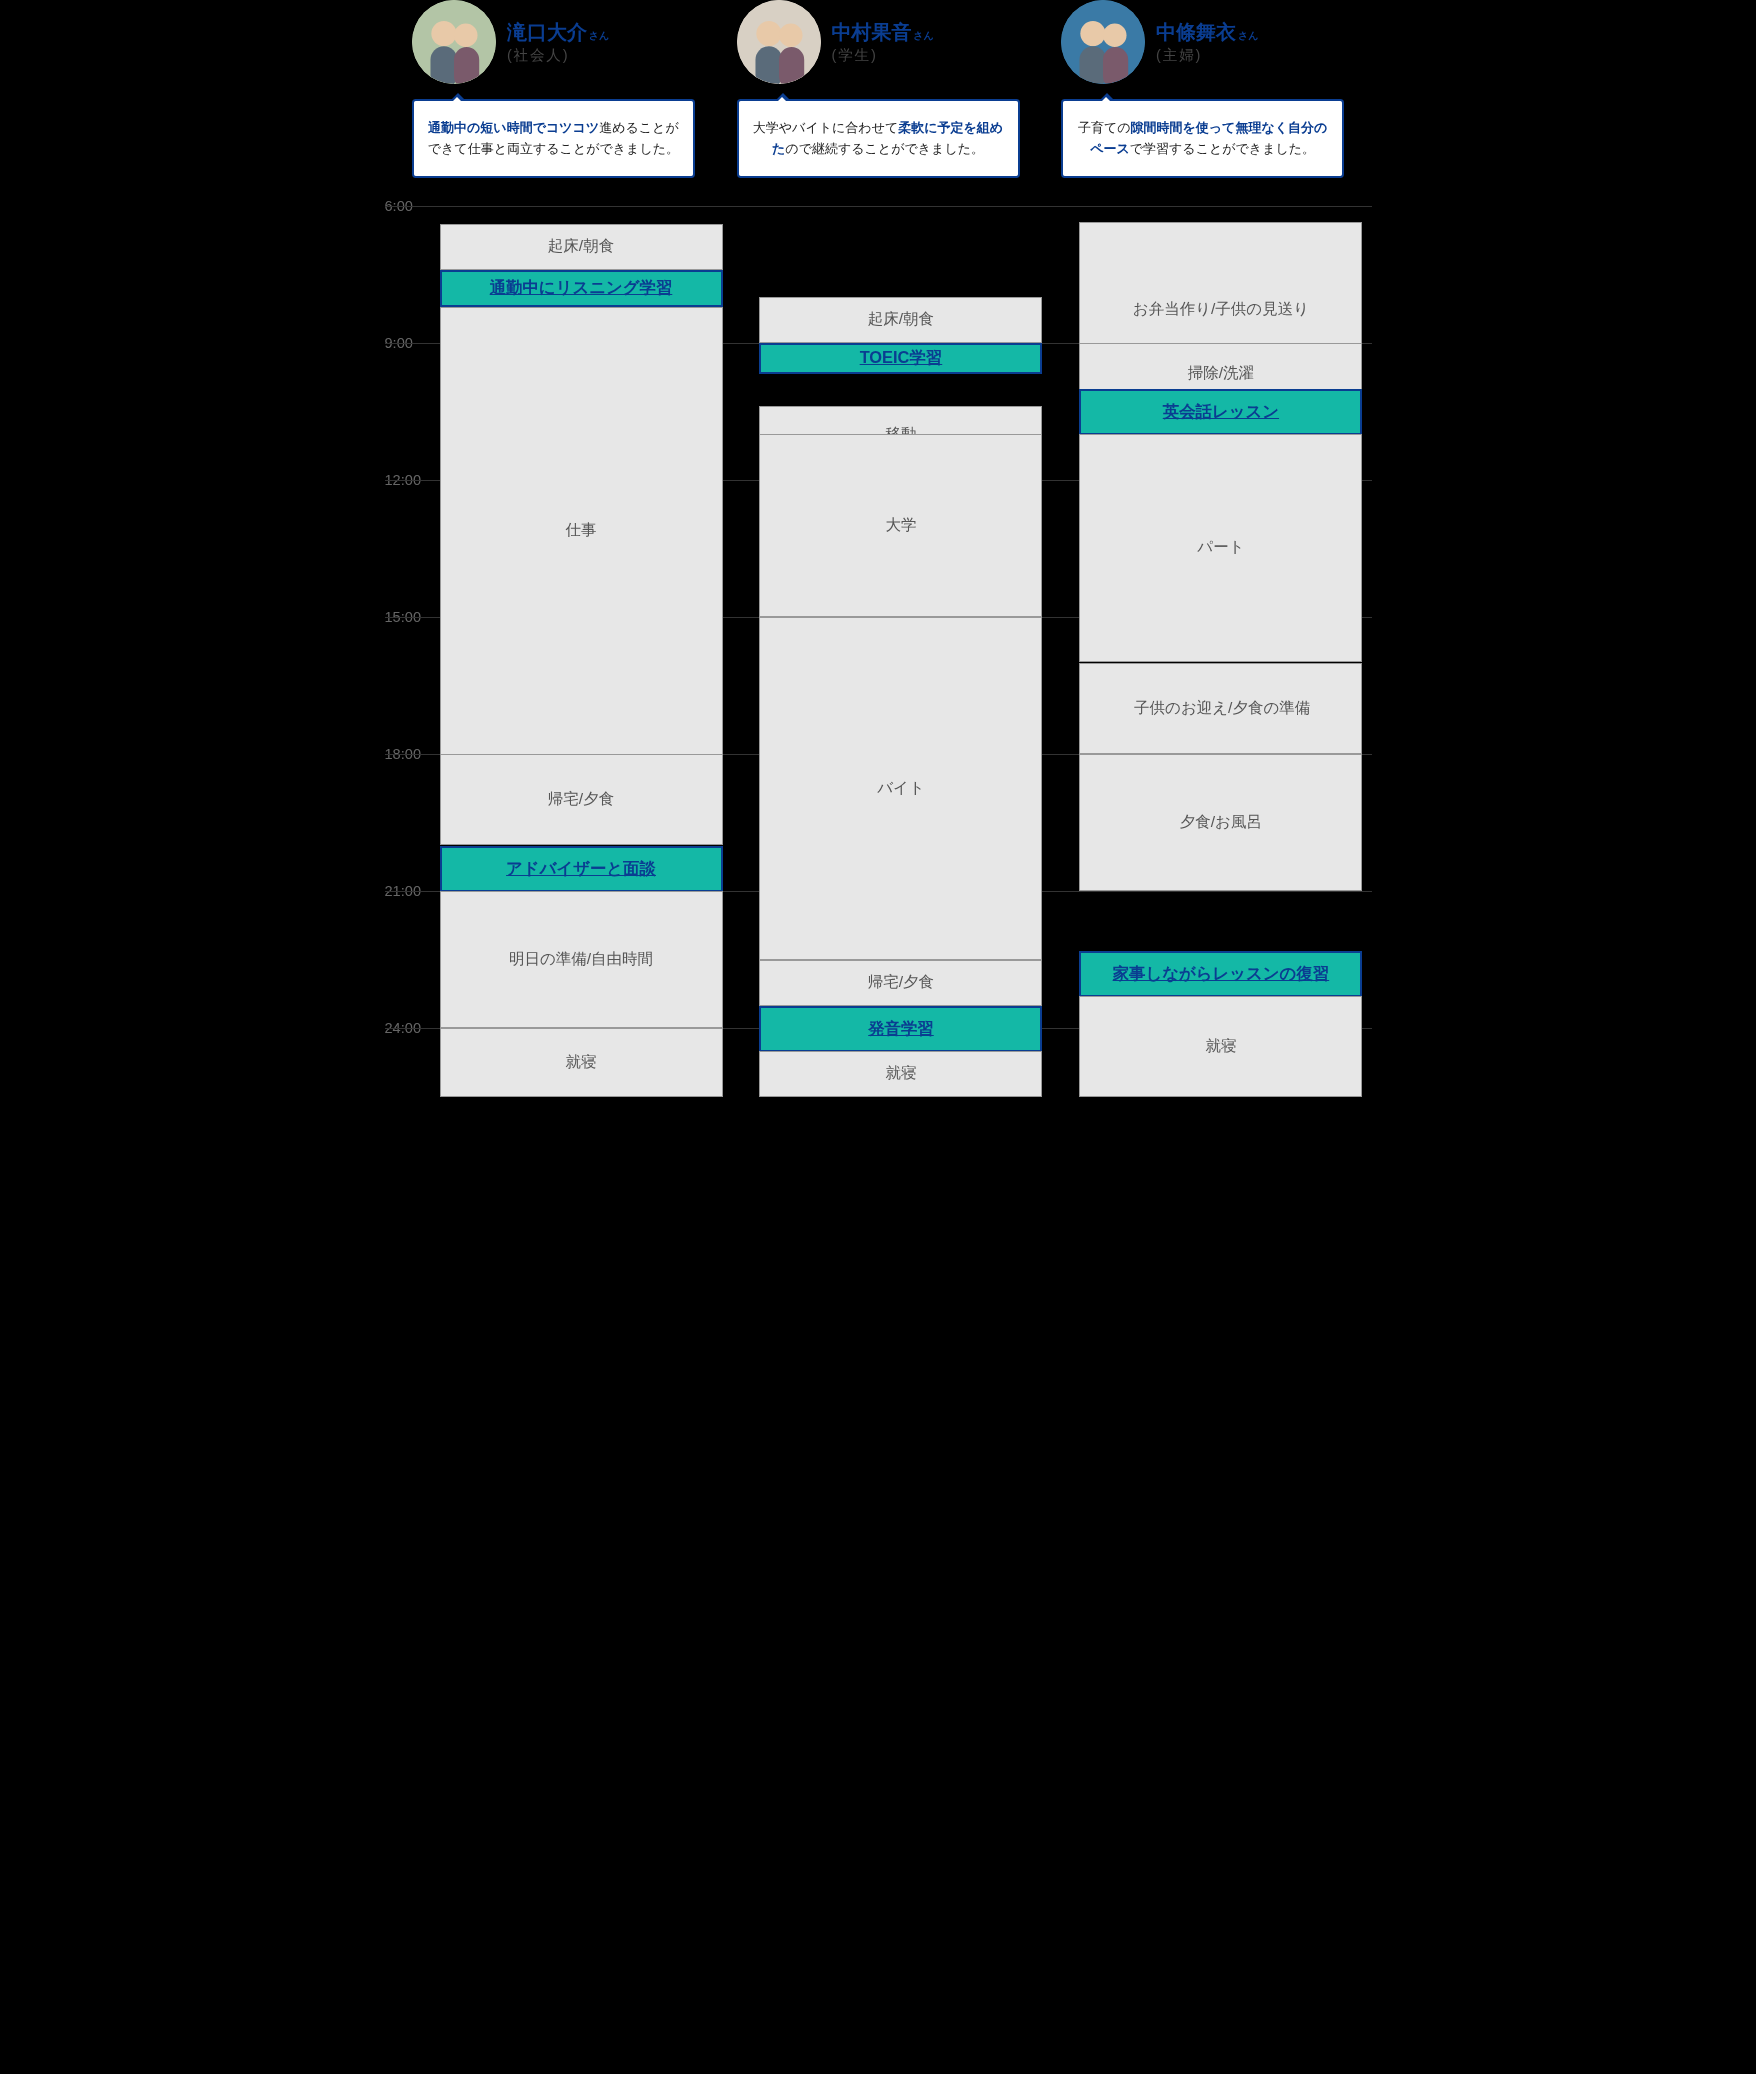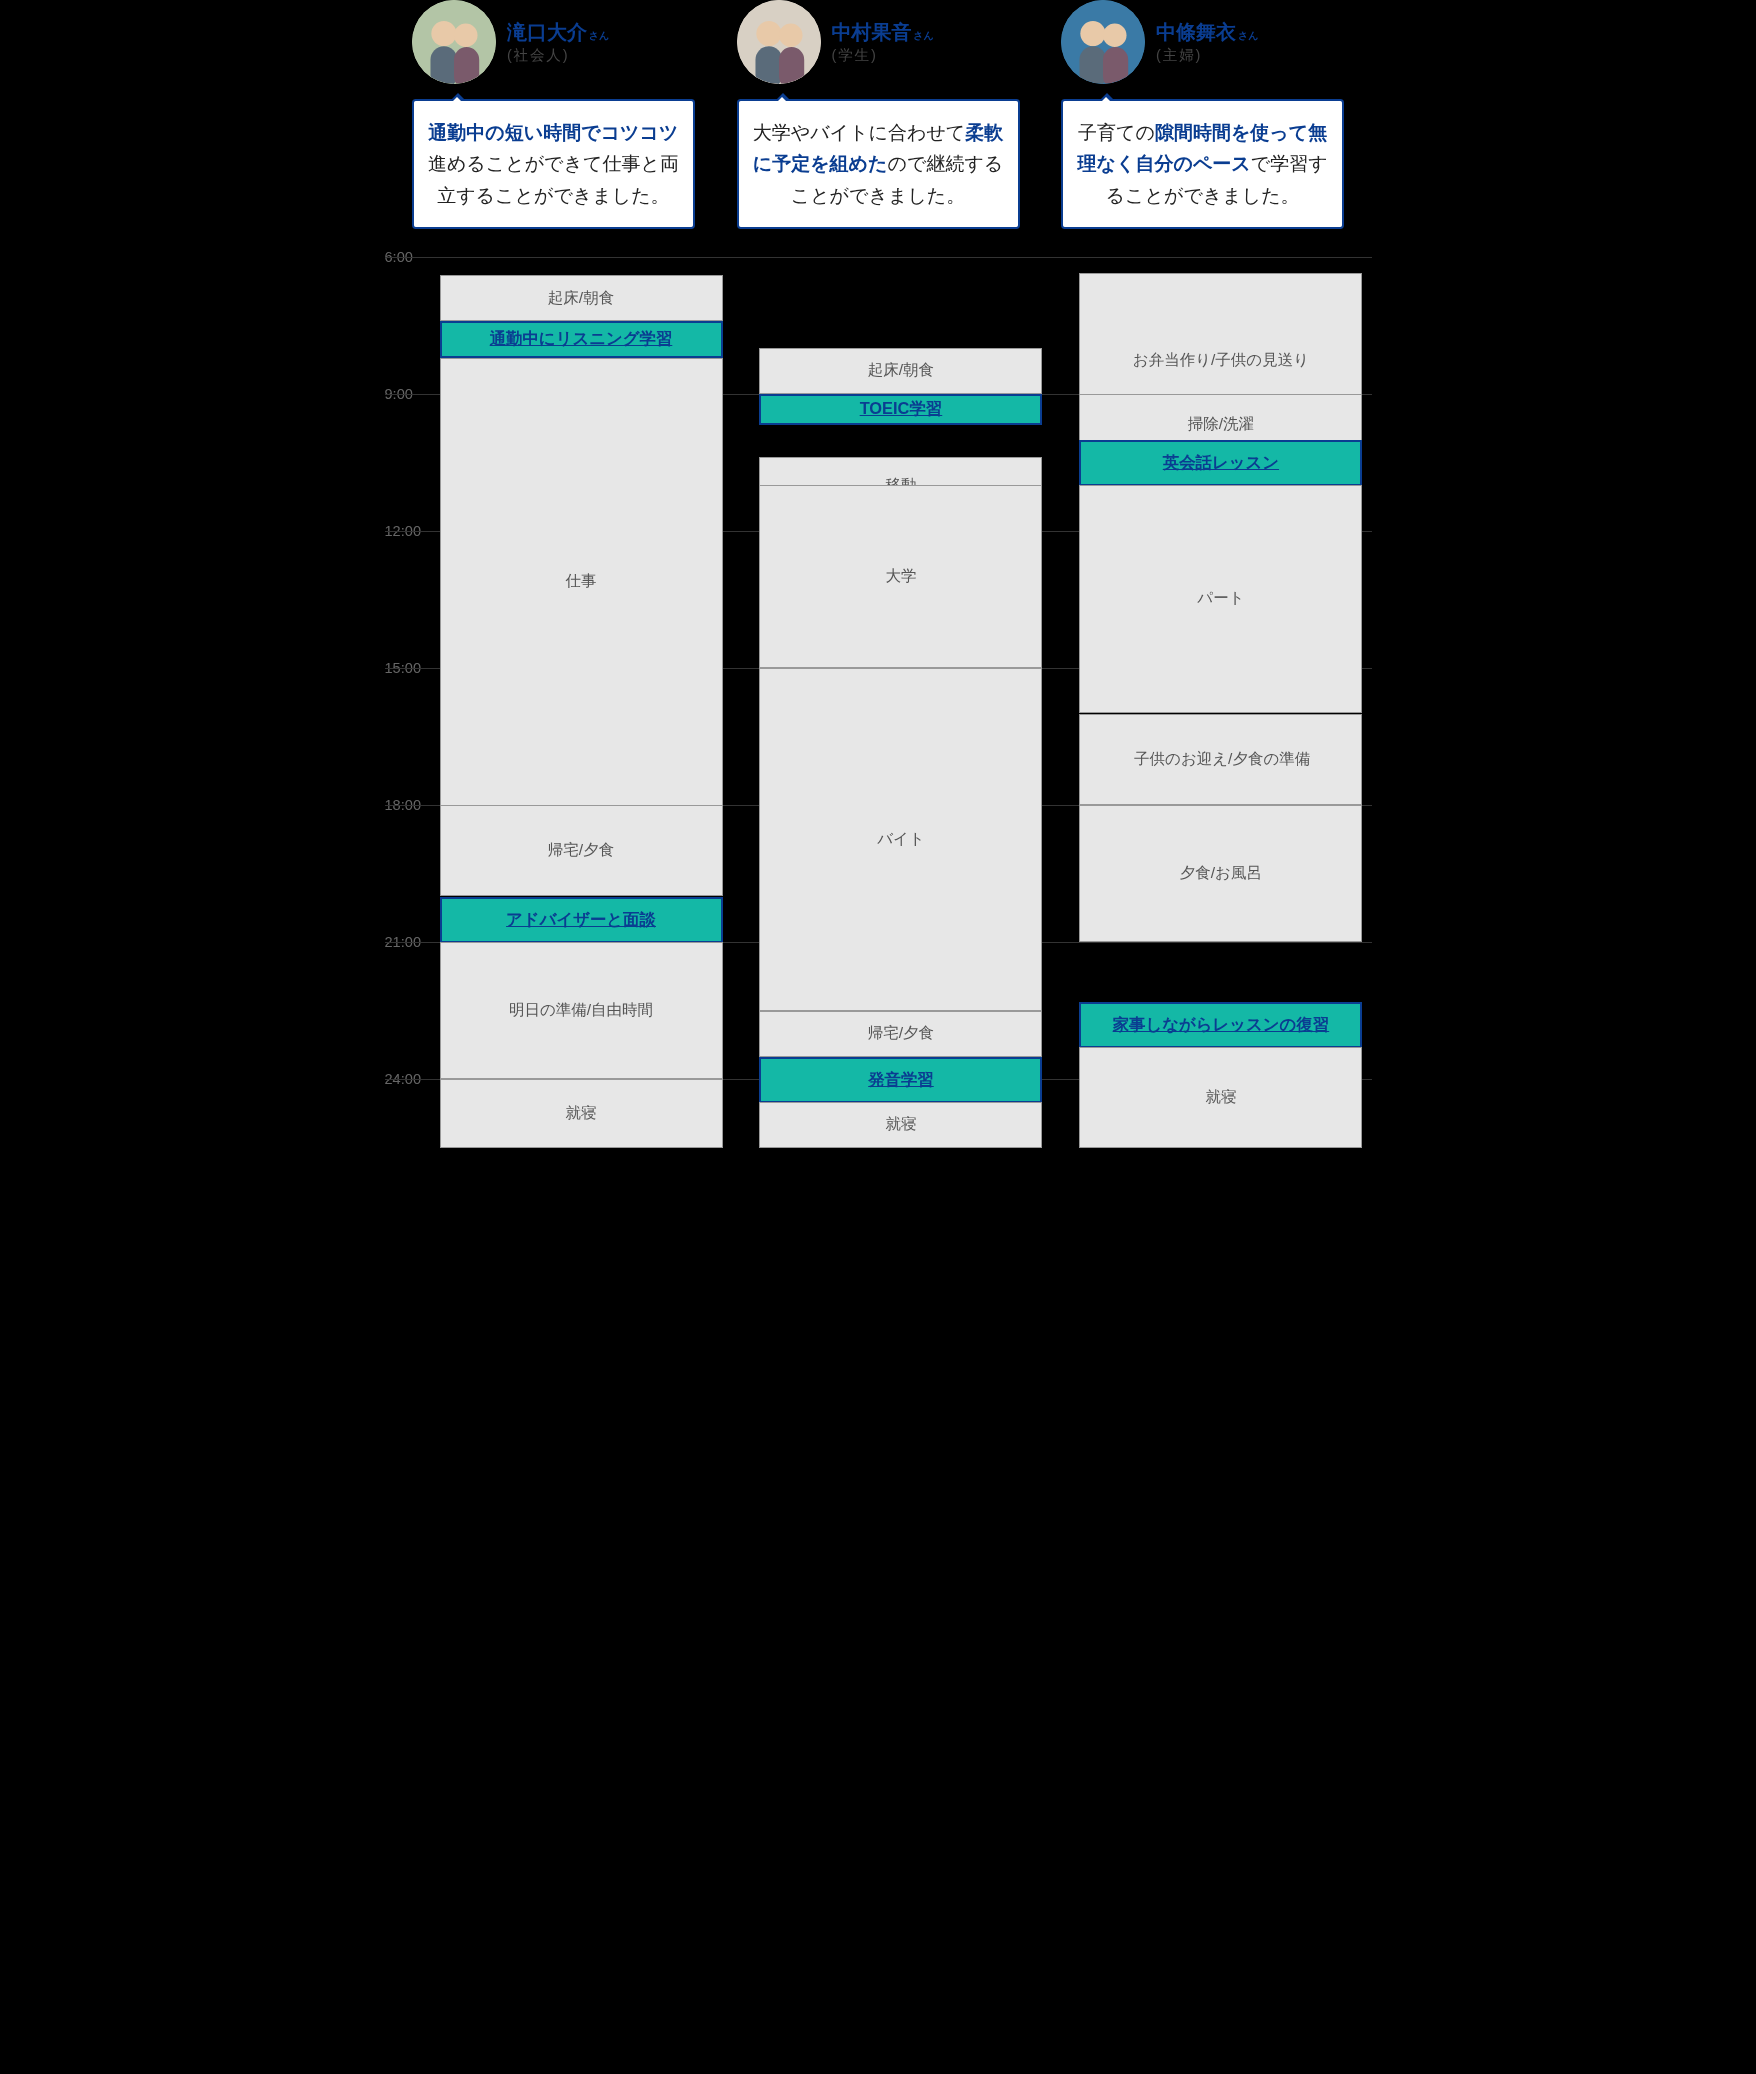--- a/index.html
+++ b/index.html
@@ -52,21 +52,21 @@
   .name-box{line-height:1.3;}
   .name-main{font-size:20px;font-weight:700;color:var(--accent);}
   .name-san{font-size:10px;color:var(--accent);font-weight:700;margin-left:1.8px;}
   .role{font-size:14.6px;color:#444;letter-spacing:1.8px;margin-top:1.8px;}
   .bubble{
     background:#fff;
     border:2.7px solid var(--accent);
     border-radius:3.7px;
     padding:16.4px 12.8px;
     position:relative;
-    font-size:19px;
+    font-size:13px;
     line-height:1.65;
     color:#222;
     text-align:center;
   }
   .bubble::before{
     content:"";
     position:absolute;
     top:-14.6px;left:37px;
     border:7.3px solid transparent;
     border-bottom-color:var(--accent);

